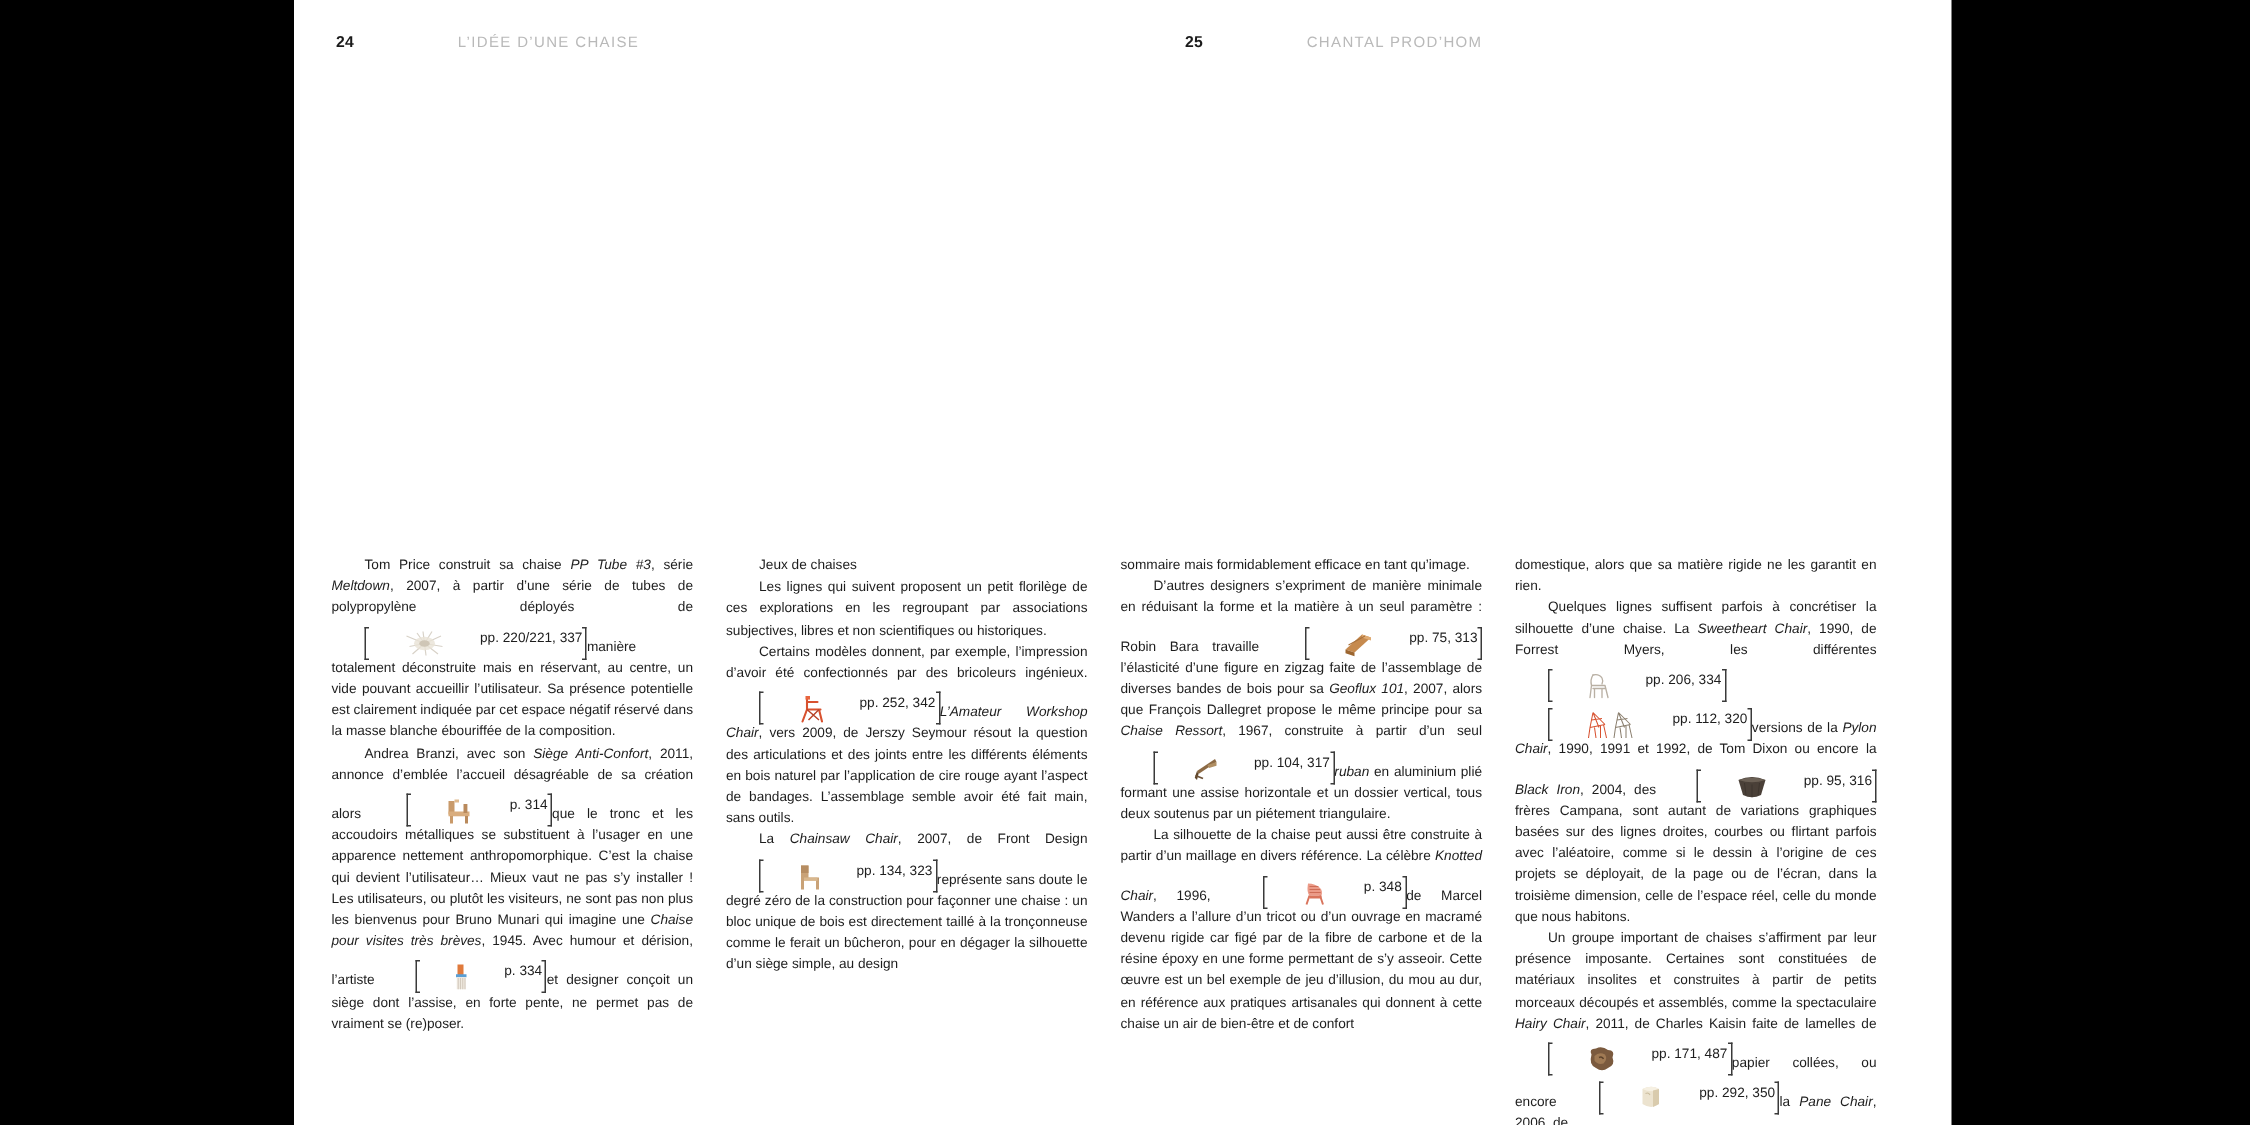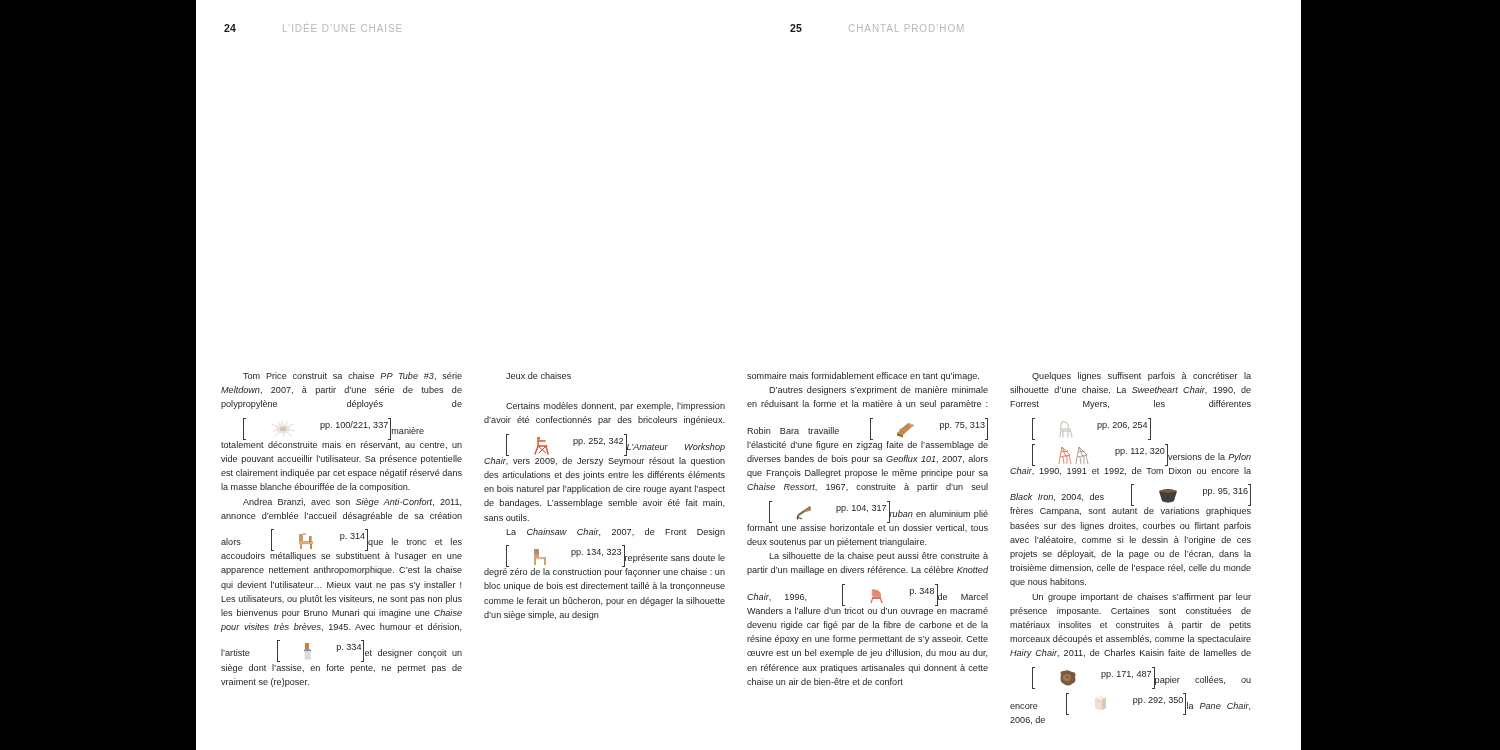--- a/index.html
+++ b/index.html
@@ -30,21 +30,21 @@
     letter-spacing: 0.09em;
   }
   .runhead .folio {
     font-weight: 700;
     color: #1a1a1a;
     letter-spacing: 0.02em;
     font-size: 10.5px;
   }
   .runhead .title {
     color: #b9b9b9;
-    margin-left: 46px;
+    margin-left: 69px;
   }
   #runhead-left  { left: 28px; }
   #runhead-right { left: 594px; }
 
   
   #columns {
     position: absolute;
     top: 369px;
     left: 25px;
     width: 1060px;
@@ -61,21 +61,21 @@
     hyphens: none;
   }
   .col p {
     margin: 0;
   }
   .col p.indent {
     text-indent: 22px;
   }
   .col .subhead {
     text-indent: 22px;
-    margin-bottom: 16px;
+    margin-bottom: 1px;
   }
   .it { font-style: italic; }
 
   
   .refbox {
     display: inline-block;
     position: relative;
     vertical-align: baseline;
     white-space: nowrap;
   }
@@ -129,21 +129,21 @@
   <div id="columns">
 
     <div class="col">
       <p class="indent">
         <span>Tom Price construit sa chaise </span><span class="it">PP Tube #3</span><span>, série </span><span class="it">Meltdown</span><span>, 2007, à partir d’une série de tubes de polypropylène déployés de </span><span class="refbox"><span class="brk left"></span><span class="inner"><span class="thumb"><svg class="art" width="30" height="20" viewBox="0 0 30 20">
                   <g stroke="#d8d2c8" stroke-width="0.8" fill="none">
                     <path d="M15 10 L3 5 M15 10 L5 12 M15 10 L7 17 M15 10 L14 2 M15 10 L20 2 M15 10 L26 5 M15 10 L27 12 M15 10 L24 17 M15 10 L16 18 M15 10 L10 3"></path>
                   </g>
                   <ellipse cx="15" cy="10" rx="7" ry="4.5" fill="#e8e2d6" opacity="0.8"></ellipse>
                   <ellipse cx="15" cy="10" rx="3.5" ry="2.2" fill="#cfc6b6"></ellipse>
-                </svg></span><span class="pp">pp. 100/221, 337</span></span><span class="brk right"></span></span><span>manière totalement déconstruite mais en réservant, au centre, un vide pouvant accueillir l’utilisateur. Sa présence potentielle est clairement indiquée par cet espace négatif réservé dans la masse blanche ébouriffée de la composition.</span>
+                </svg></span><span class="pp">pp. 220/221, 337</span></span><span class="brk right"></span></span><span>manière totalement déconstruite mais en réservant, au centre, un vide pouvant accueillir l’utilisateur. Sa présence potentielle est clairement indiquée par cet espace négatif réservé dans la masse blanche ébouriffée de la composition.</span>
       </p>
       <p class="indent">
         <span>Andrea Branzi, avec son </span><span class="it">Siège Anti-Confort</span><span>, 2011, annonce d’emblée l’accueil désagréable de sa création alors </span><span class="refbox"><span class="brk left"></span><span class="inner"><span class="thumb"><svg class="art" width="22" height="20" viewBox="0 0 22 20">
                   <rect x="3" y="4" width="4" height="9" fill="#c99a6a"></rect>
                   <rect x="3" y="11" width="14" height="3.2" fill="#d9ad7e"></rect>
                   <rect x="13" y="6" width="2.6" height="6" fill="#b98a5c"></rect>
                   <rect x="4" y="14" width="2" height="5" fill="#c99a6a"></rect>
                   <rect x="14" y="14" width="2" height="5" fill="#b98a5c"></rect>
                   <rect x="7" y="3" width="3" height="2" fill="#e0b98d"></rect>
                 </svg></span><span class="pp">p. 314</span></span><span class="brk right"></span></span><span>que le tronc et les accoudoirs métalliques se substituent à l’usager en une apparence nettement anthropomorphique. C’est la chaise qui devient l’utilisateur… Mieux vaut ne pas s’y installer ! Les utilisateurs, ou plutôt les visiteurs, ne sont pas non plus les bienvenus pour Bruno Munari qui imagine une </span><span class="it">Chaise pour visites très brèves</span><span>, 1945. Avec humour et dérision, l’artiste </span><span class="refbox"><span class="brk left"></span><span class="inner"><span class="thumb"><svg class="art" width="12" height="20" viewBox="0 0 12 20">
@@ -155,20 +155,23 @@
                   </g>
                 </svg></span><span class="pp">p. 334</span></span><span class="brk right"></span></span><span>et designer conçoit un siège dont l’assise, en forte pente, ne permet pas de vraiment se (re)poser.</span>
       </p>
     </div>
 
     <div class="col">
       <p class="subhead">
         <span>Jeux de chaises</span>
       </p>
       <p class="indent">
+        <span>Les lignes qui suivent proposent un petit florilège de ces explorations en les regroupant par associations subjectives, libres et non scientifiques ou historiques.</span>
+      </p>
+      <p class="indent">
         <span>Certains modèles donnent, par exemple, l’impression d’avoir été confectionnés par des bricoleurs ingénieux.</span><span class="refbox"><span class="brk left"></span><span class="inner"><span class="thumb"><svg class="art" width="20" height="20" viewBox="0 0 20 20">
                   <g stroke="#d8512f" stroke-width="1.4" fill="none" stroke-linecap="round">
                     <path d="M7 3 L7 11 M7 11 L16 11 M7 11 L4 19 M15 11 L17 19 M7 6 L14 6"></path>
                   </g>
                   <g stroke="#b8442a" stroke-width="1" fill="none">
                     <path d="M7 11 L15 18 M15 11 L8 18"></path>
                   </g>
                   <rect x="6" y="2" width="3" height="2.4" fill="#e8653f"></rect>
                 </svg></span><span class="pp">pp. 252, 342</span></span><span class="brk right"></span></span><span class="it">L’Amateur Workshop Chair</span><span>, vers 2009, de Jerszy Seymour résout la question des articulations et des joints entre les différents éléments en bois naturel par l’application de cire rouge ayant l’aspect de bandages. L’assemblage semble avoir été fait main, sans outils.</span>
       </p>
@@ -204,27 +207,30 @@
                   <path d="M6 12 Q5 15 4 18 M13 12 Q14 15 15 18" stroke="#d9745c" stroke-width="1.3" fill="none"></path>
                   <path d="M6 12 L14 12 L14 14 L6 14 Z" fill="#d9745c"></path>
                   <g stroke="#c45c45" stroke-width="0.5" fill="none">
                     <path d="M6 6 L12 6 M6 8 L13 8 M6 10 L13.5 10"></path>
                   </g>
                 </svg></span><span class="pp">p. 348</span></span><span class="brk right"></span></span><span>de Marcel Wanders a l’allure d’un tricot ou d’un ouvrage en macramé devenu rigide car figé par de la fibre de carbone et de la résine époxy en une forme permettant de s’y asseoir. Cette œuvre est un bel exemple de jeu d’illusion, du mou au dur, en référence aux pratiques artisanales qui donnent à cette chaise un air de bien-être et de confort</span>
       </p>
     </div>
 
     <div class="col">
+      <p>
+        <span>domestique, alors que sa matière rigide ne les garantit en rien.</span>
+      </p>
       <p class="indent">
         <span>Quelques lignes suffisent parfois à concrétiser la silhouette d’une chaise. La </span><span class="it">Sweetheart Chair</span><span>, 1990, de Forrest Myers, les différentes </span><span class="refbox"><span class="brk left"></span><span class="inner"><span class="thumb"><svg class="art" width="18" height="20" viewBox="0 0 18 20">
                   <g stroke="#b9b0a4" stroke-width="0.9" fill="none" stroke-linecap="round">
                     <path d="M5 3 Q3 6 4 10 L13 10 M4 10 L3 18 M13 10 L15 18 M5 12 L13 12 M6 12 L6 18 M11 12 L11 18"></path>
                     <path d="M5 3 Q9 2 11 5 Q12 7 11 9"></path>
                   </g>
-                </svg></span><span class="pp">pp. 206, 254</span></span><span class="brk right"></span></span><span class="refbox"><span class="brk left"></span><span class="inner"><span class="thumb"><svg class="art" width="36" height="20" viewBox="0 0 36 20">
+                </svg></span><span class="pp">pp. 206, 334</span></span><span class="brk right"></span></span><span class="refbox"><span class="brk left"></span><span class="inner"><span class="thumb"><svg class="art" width="36" height="20" viewBox="0 0 36 20">
                   <g stroke="#d8512f" stroke-width="0.7" fill="none">
                     <path d="M5 2 L3 12 M5 2 L9 12 M5 2 L13 10 M3 12 L13 10 M3 12 L2 19 M12 10 L14 19 M6 12 L7 19 M10 11 L10 19 M4 7 L11 6"></path>
                   </g>
                   <g stroke="#8c8070" stroke-width="0.7" fill="none">
                     <path d="M22 2 L20 12 M22 2 L26 12 M22 2 L30 10 M20 12 L30 10 M20 12 L19 19 M29 10 L31 19 M23 12 L24 19 M27 11 L27 19 M21 7 L28 6"></path>
                   </g>
                 </svg></span><span class="pp">pp. 112, 320</span></span><span class="brk right"></span></span><span>versions de la </span><span class="it">Pylon Chair</span><span>, 1990, 1991 et 1992, de Tom Dixon ou encore la </span><span class="it">Black Iron</span><span>, 2004, des </span><span class="refbox"><span class="brk left"></span><span class="inner"><span class="thumb"><svg class="art" width="24" height="20" viewBox="0 0 24 20">
                   <path d="M3 6 Q12 2 21 6 L18 16 Q12 19 6 16 Z" fill="#4a4038"></path>
                   <path d="M3 6 Q12 9 21 6 Q12 3 3 6 Z" fill="#6b6055"></path>
                   <g stroke="#3a322b" stroke-width="0.5" fill="none">

